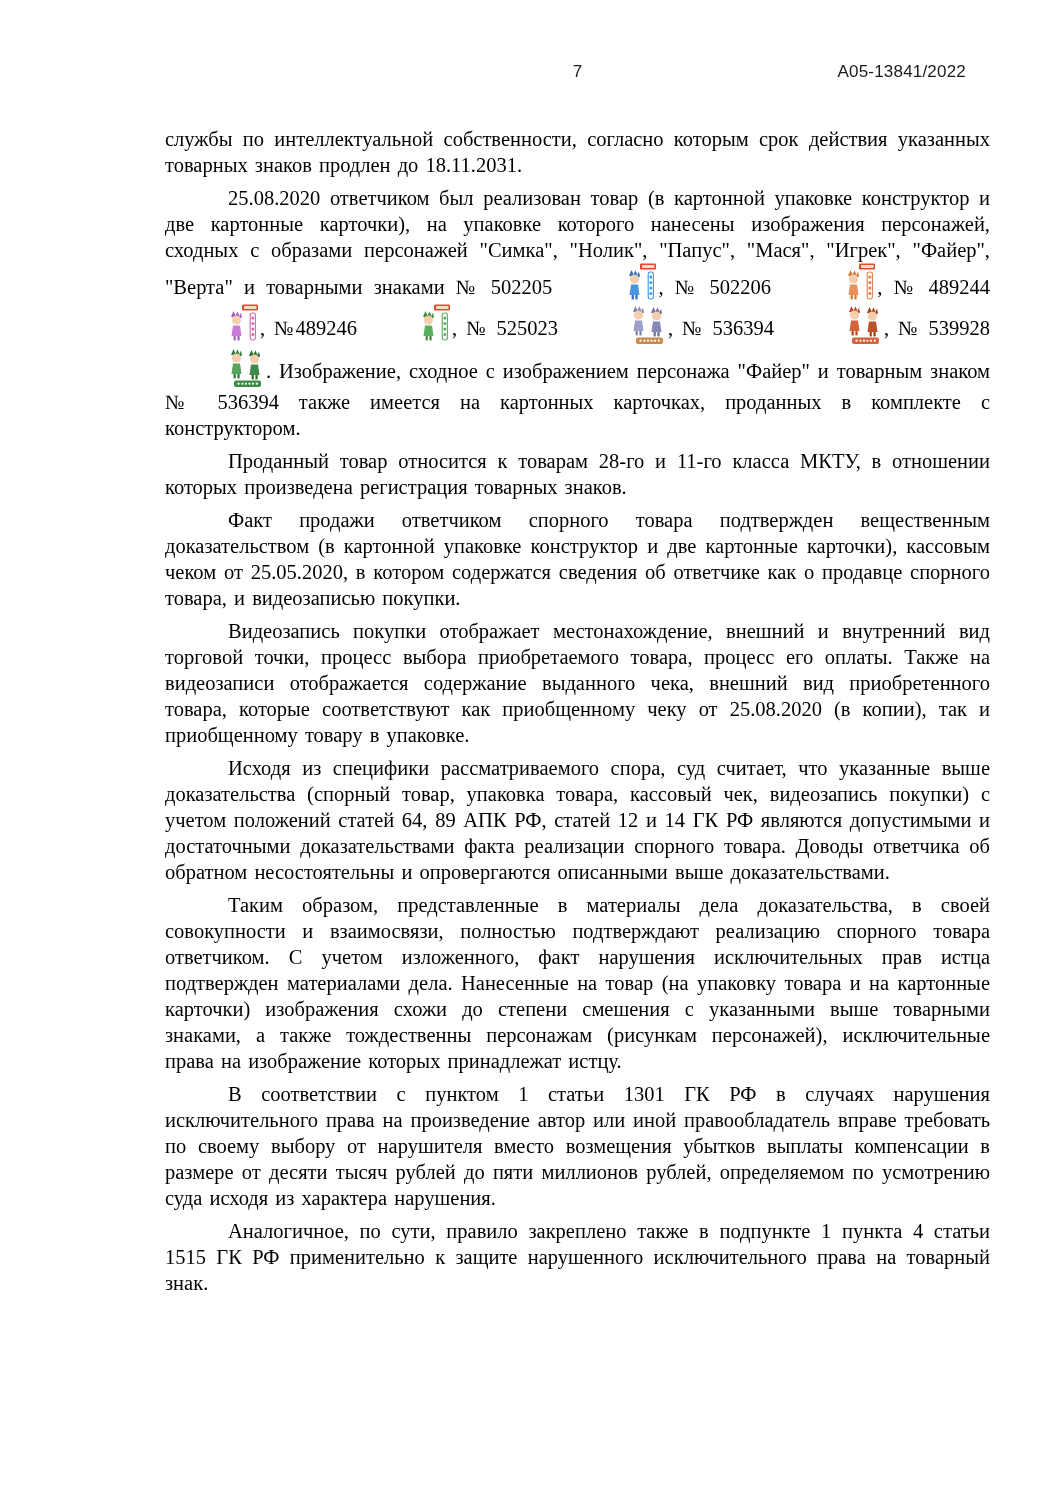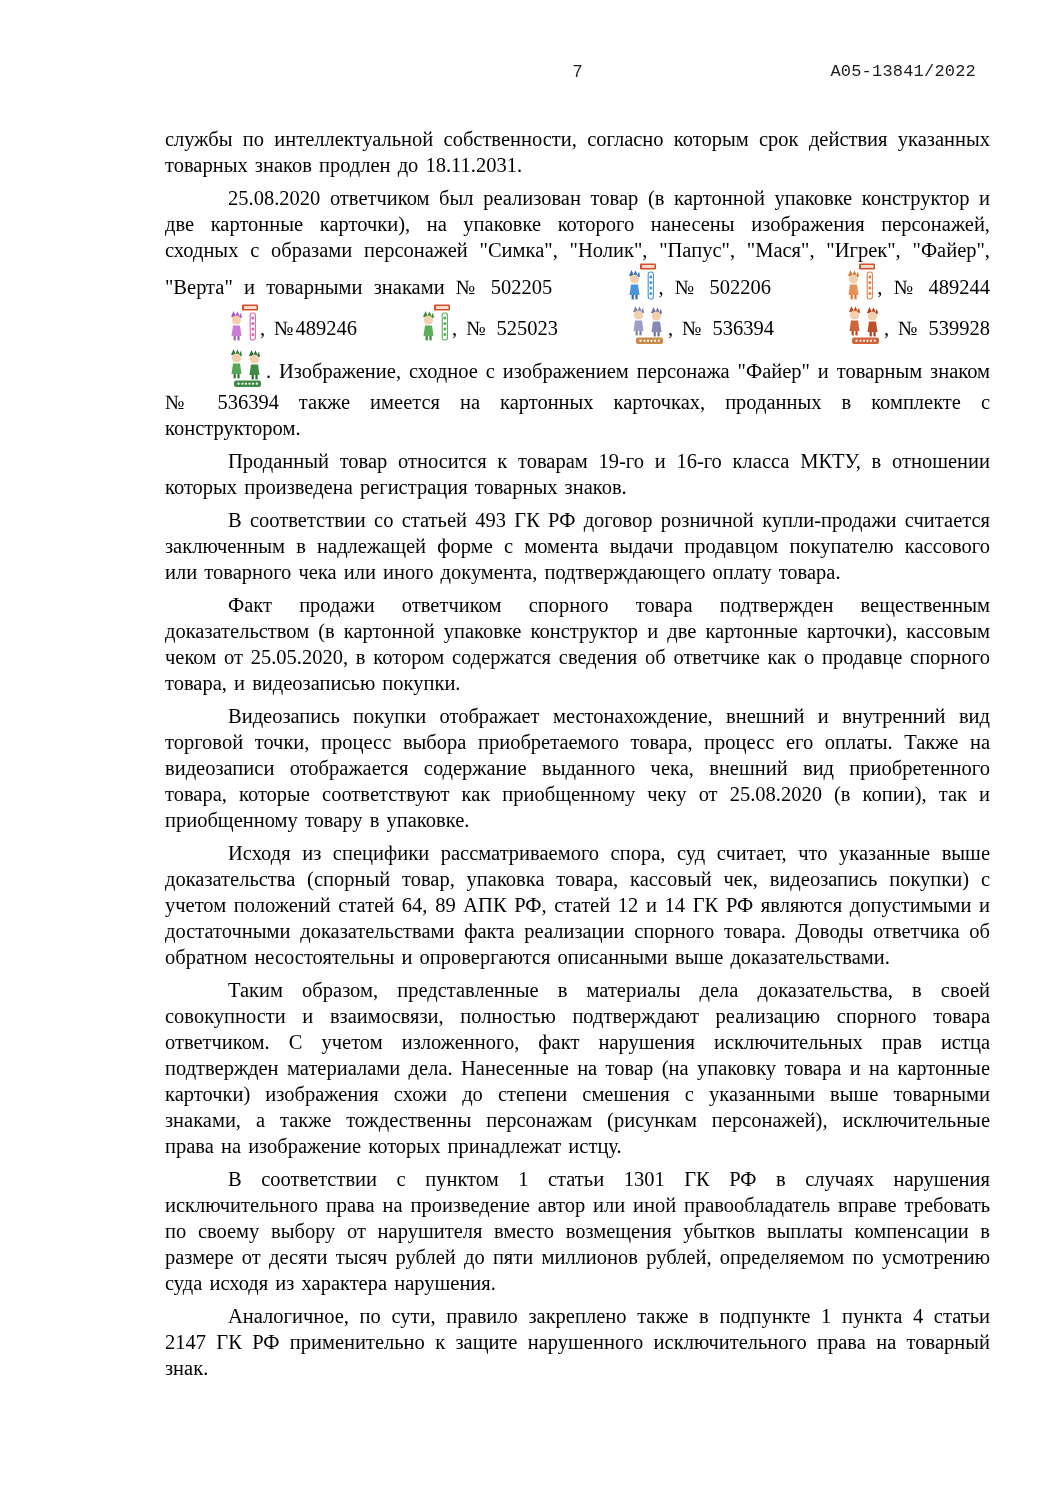--- a/index.html
+++ b/index.html
@@ -17,23 +17,22 @@
     position:relative;
     font-family:"Liberation Sans", "DejaVu Sans", sans-serif;
     font-size:17px;
     color:#1c1c1c;
     height:22px;
     text-align:center;
     margin-bottom:20px;
   }
   .case-number {
     position:absolute;
-    right:14px; top:0;
+    right:24px; top:0;
     letter-spacing:0.2px;
-    font-family:Liberation Mono, monospace;
   }
   .doc-body { }
   .para {
     font-size:20.5px;
     line-height:26px;
     text-align:justify;
     text-indent:63px;
     margin-bottom:7px;
     word-spacing:2px;
   }
@@ -176,22 +175,21 @@
               <rect x="7.4" y="26" width="2.2" height="4.4" fill="#276a30"></rect>
             </g>
             <rect x="5" y="34.5" width="27" height="6.5" rx="2" fill="#3f8a46"></rect>
             <circle cx="9.5" cy="37.7" r="1.1" fill="#ffffff"></circle>
             <rect x="12.5" y="36.8" width="2" height="1.8" fill="#ffffff"></rect>
             <rect x="16" y="36.8" width="2" height="1.8" fill="#ffffff"></rect>
             <rect x="19.5" y="36.8" width="2" height="1.8" fill="#ffffff"></rect>
             <rect x="23" y="36.8" width="2" height="1.8" fill="#ffffff"></rect>
             <circle cx="27.8" cy="37.7" r="1.1" fill="#ffffff"></circle>
           </svg></span>. Изображение, сходное с изображением персонажа "Файер" и товарным знаком № 536394 также имеется на картонных карточках, проданных в комплекте с конструктором.</p>
-      <p class="para">Проданный товар относится к товарам 19-го и 16-го класса МКТУ, в отношении которых произведена регистрация товарных знаков.</p>
-      <p class="para">В соответствии со статьей 493 ГК РФ договор розничной купли-продажи считается заключенным в надлежащей форме с момента выдачи продавцом покупателю кассового или товарного чека или иного документа, подтверждающего оплату товара.</p>
+      <p class="para">Проданный товар относится к товарам 28-го и 11-го класса МКТУ, в отношении которых произведена регистрация товарных знаков.</p>
       <p class="para">Факт продажи ответчиком спорного товара подтвержден вещественным доказательством (в картонной упаковке конструктор и две картонные карточки), кассовым чеком от 25.05.2020, в котором содержатся сведения об ответчике как о продавце спорного товара, и видеозаписью покупки.</p>
       <p class="para">Видеозапись покупки отображает местонахождение, внешний и внутренний вид торговой точки, процесс выбора приобретаемого товара, процесс его оплаты. Также на видеозаписи отображается содержание выданного чека, внешний вид приобретенного товара, которые соответствуют как приобщенному чеку от 25.08.2020 (в копии), так и приобщенному товару в упаковке.</p>
       <p class="para">Исходя из специфики рассматриваемого спора, суд считает, что указанные выше доказательства (спорный товар, упаковка товара, кассовый чек, видеозапись покупки) с учетом положений статей 64, 89 АПК РФ, статей 12 и 14 ГК РФ являются допустимыми и достаточными доказательствами факта реализации спорного товара. Доводы ответчика об обратном несостоятельны и опровергаются описанными выше доказательствами.</p>
       <p class="para">Таким образом, представленные в материалы дела доказательства, в своей совокупности и взаимосвязи, полностью подтверждают реализацию спорного товара ответчиком. С учетом изложенного, факт нарушения исключительных прав истца подтвержден материалами дела. Нанесенные на товар (на упаковку товара и на картонные карточки) изображения схожи до степени смешения с указанными выше товарными знаками, а также тождественны персонажам (рисункам персонажей), исключительные права на изображение которых принадлежат истцу.</p>
       <p class="para">В соответствии с пунктом 1 статьи 1301 ГК РФ в случаях нарушения исключительного права на произведение автор или иной правообладатель вправе требовать по своему выбору от нарушителя вместо возмещения убытков выплаты компенсации в размере от десяти тысяч рублей до пяти миллионов рублей, определяемом по усмотрению суда исходя из характера нарушения.</p>
-      <p class="para">Аналогичное, по сути, правило закреплено также в подпункте 1 пункта 4 статьи 2147 ГК РФ применительно к защите нарушенного исключительного права на товарный знак.</p>
+      <p class="para">Аналогичное, по сути, правило закреплено также в подпункте 1 пункта 4 статьи 1515 ГК РФ применительно к защите нарушенного исключительного права на товарный знак.</p>
     </div>
 </div>
 
 </body></html>

